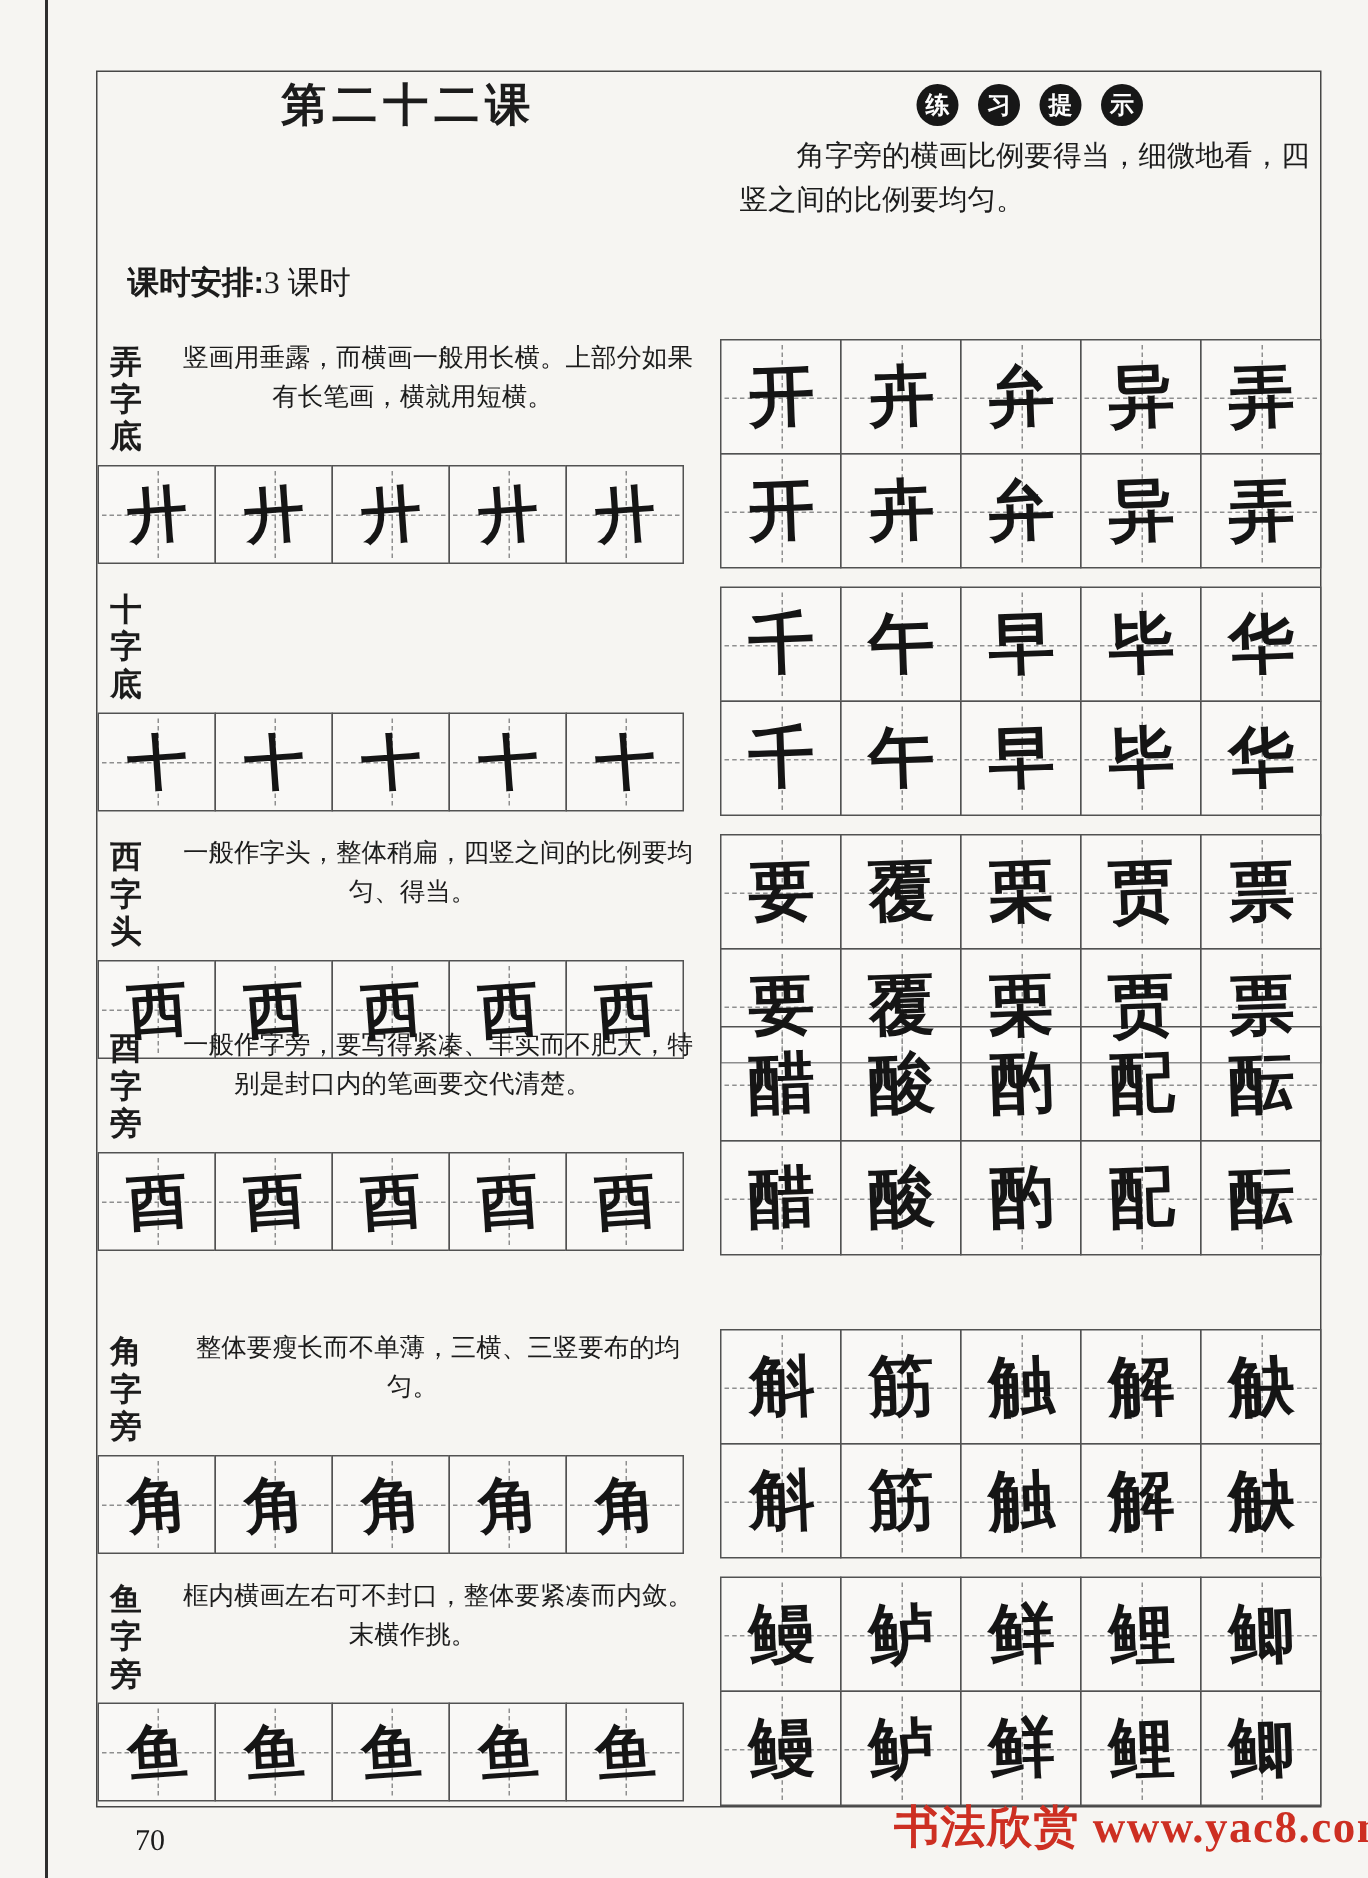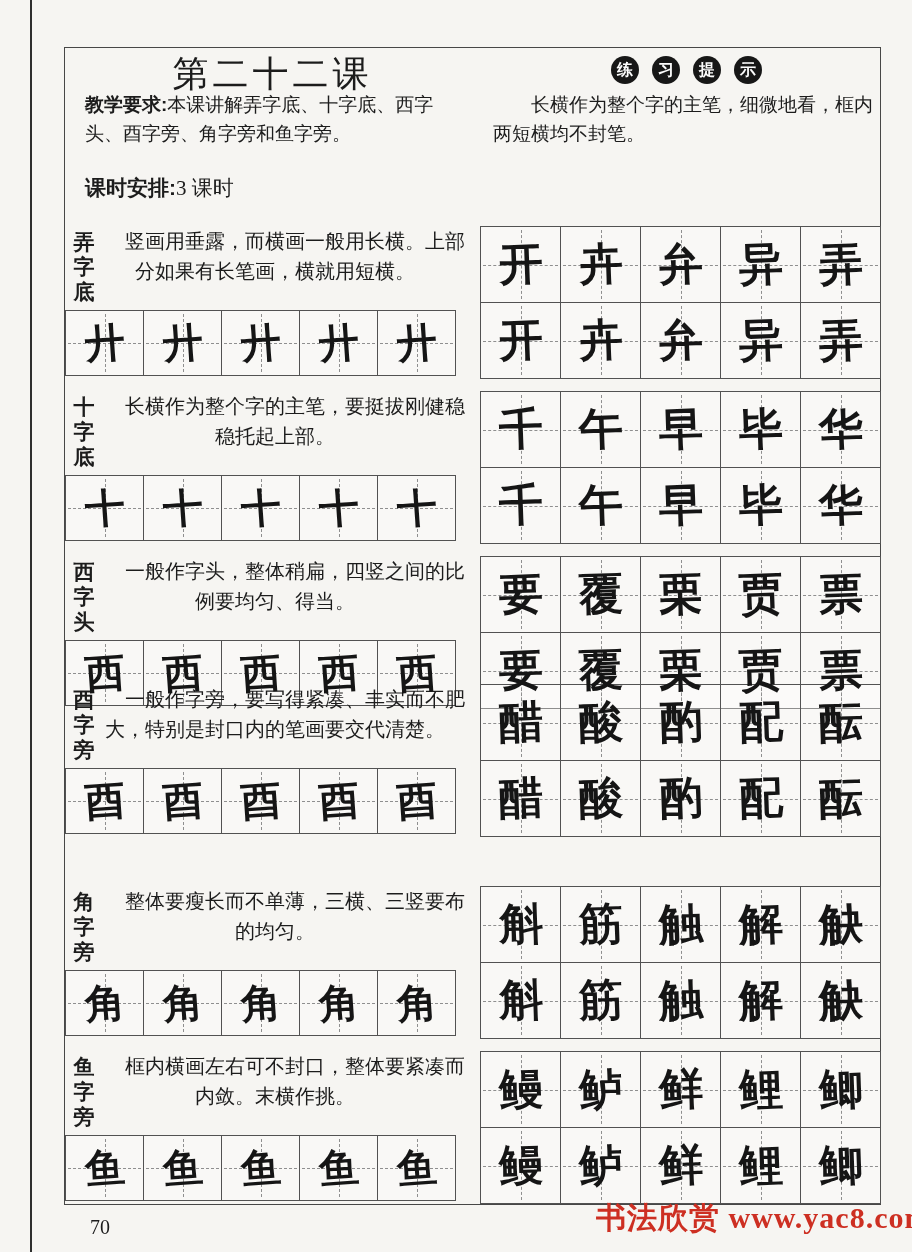--- a/index.html
+++ b/index.html
@@ -10,21 +10,21 @@
     color:#1c1c1c;
   }
   .scan-edge{position:absolute;left:30px;top:0;width:2px;height:1252px;background:#2e2e2e;}
   .frame{
     position:absolute;left:64px;top:47px;width:817px;height:1158px;
     border:1.5px solid #474747;box-sizing:border-box;
   }
   .inner{position:absolute;left:0;top:0;width:814px;height:1155px;}
   .page-title{
     position:absolute;left:0;top:2px;width:415px;text-align:center;
-    font-size:36px;font-weight:normal;letter-spacing:4px;
+    font-size:30px;font-weight:bold;letter-spacing:4px;
     font-family:"Liberation Sans", sans-serif;
   }
   .badges{position:absolute;left:546px;top:8px;display:flex;gap:13px;}
   .badge{
     width:28px;height:28px;border-radius:50%;background:#171717;color:#fdfdfd;
     display:flex;align-items:center;justify-content:center;
     font-size:16px;font-weight:bold;font-family:"Liberation Sans", sans-serif;
   }
   .tip-text{
     position:absolute;left:428px;top:42px;width:392px;
@@ -38,21 +38,21 @@
   .schedule{position:absolute;left:20px;top:126px;font-size:21px;margin:0;}
   .sec{position:absolute;left:0;width:817px;height:165px;text-align:center;}
   .s0{top:178px}.s1{top:343px}.s2{top:508px}.s3{top:636px}.s4{top:838px}.s5{top:1003px}
   .sec-label{
     position:absolute;left:6px;top:4px;width:26px;
     font-size:21px;font-weight:bold;line-height:1.18;word-break:break-all;
     font-family:"Liberation Sans", sans-serif;
   }
   .sec-text{
     position:absolute;left:20px;top:0;width:380px;margin:0;
-    font-size:20px;line-height:1.5;text-indent:2em;
+    font-size:17px;line-height:1.5;text-indent:2em;
   }
   .strip{position:absolute;left:0;top:84px;display:flex;}
   .grid{position:absolute;left:415px;top:0;width:402px;}
   .grow{display:flex;}
   .grow:nth-child(2){margin-top:-1px;}
   .cell{
     position:relative;box-sizing:border-box;border:1px solid #525252;
     display:flex;align-items:center;justify-content:center;
     background:rgba(255,255,255,0.35);
   }
@@ -93,23 +93,22 @@
 
         <span class="badge">练</span>
 
         <span class="badge">习</span>
 
         <span class="badge">提</span>
 
         <span class="badge">示</span>
       </div>
 
-    <p class="tip-text">长横作为整个字的主笔，细微地看，框内两短横均不封笔。</p>
-
-    <p class="teach"><b>教学要求:</b><span>本课讲解弄字底、十字底、西字头、酉字旁、角字旁和鱼字旁。</span></p>
+    <p class="tip-text">角字旁的横画比例要得当，细微地看，四竖之间的比例要均匀。</p>
+
 
     <p class="schedule"><b>课时安排:</b><span>3 课时</span></p>
 
     <section class="sec s0">
       <div class="sec-label">弄字底</div>
       <p class="sec-text">竖画用垂露，而横画一般用长横。上部分如果有长笔画，横就用短横。</p>
       <div class="strip">
 
       <div class="cell pcell">
             <span class="hz">廾</span>
@@ -162,21 +161,20 @@
             </div>
             <div class="cell gcell">
               <span class="hz">弄</span>
             </div>
           </div>
       </div>
     </section>
 
     <section class="sec s1">
       <div class="sec-label">十字底</div>
-      <p class="sec-text">长横作为整个字的主笔，要挺拔刚健稳稳托起上部。</p>
       <div class="strip">
 
       <div class="cell pcell">
             <span class="hz">十</span>
           </div>
           <div class="cell pcell">
             <span class="hz">十</span>
           </div>
           <div class="cell pcell">
             <span class="hz">十</span>

